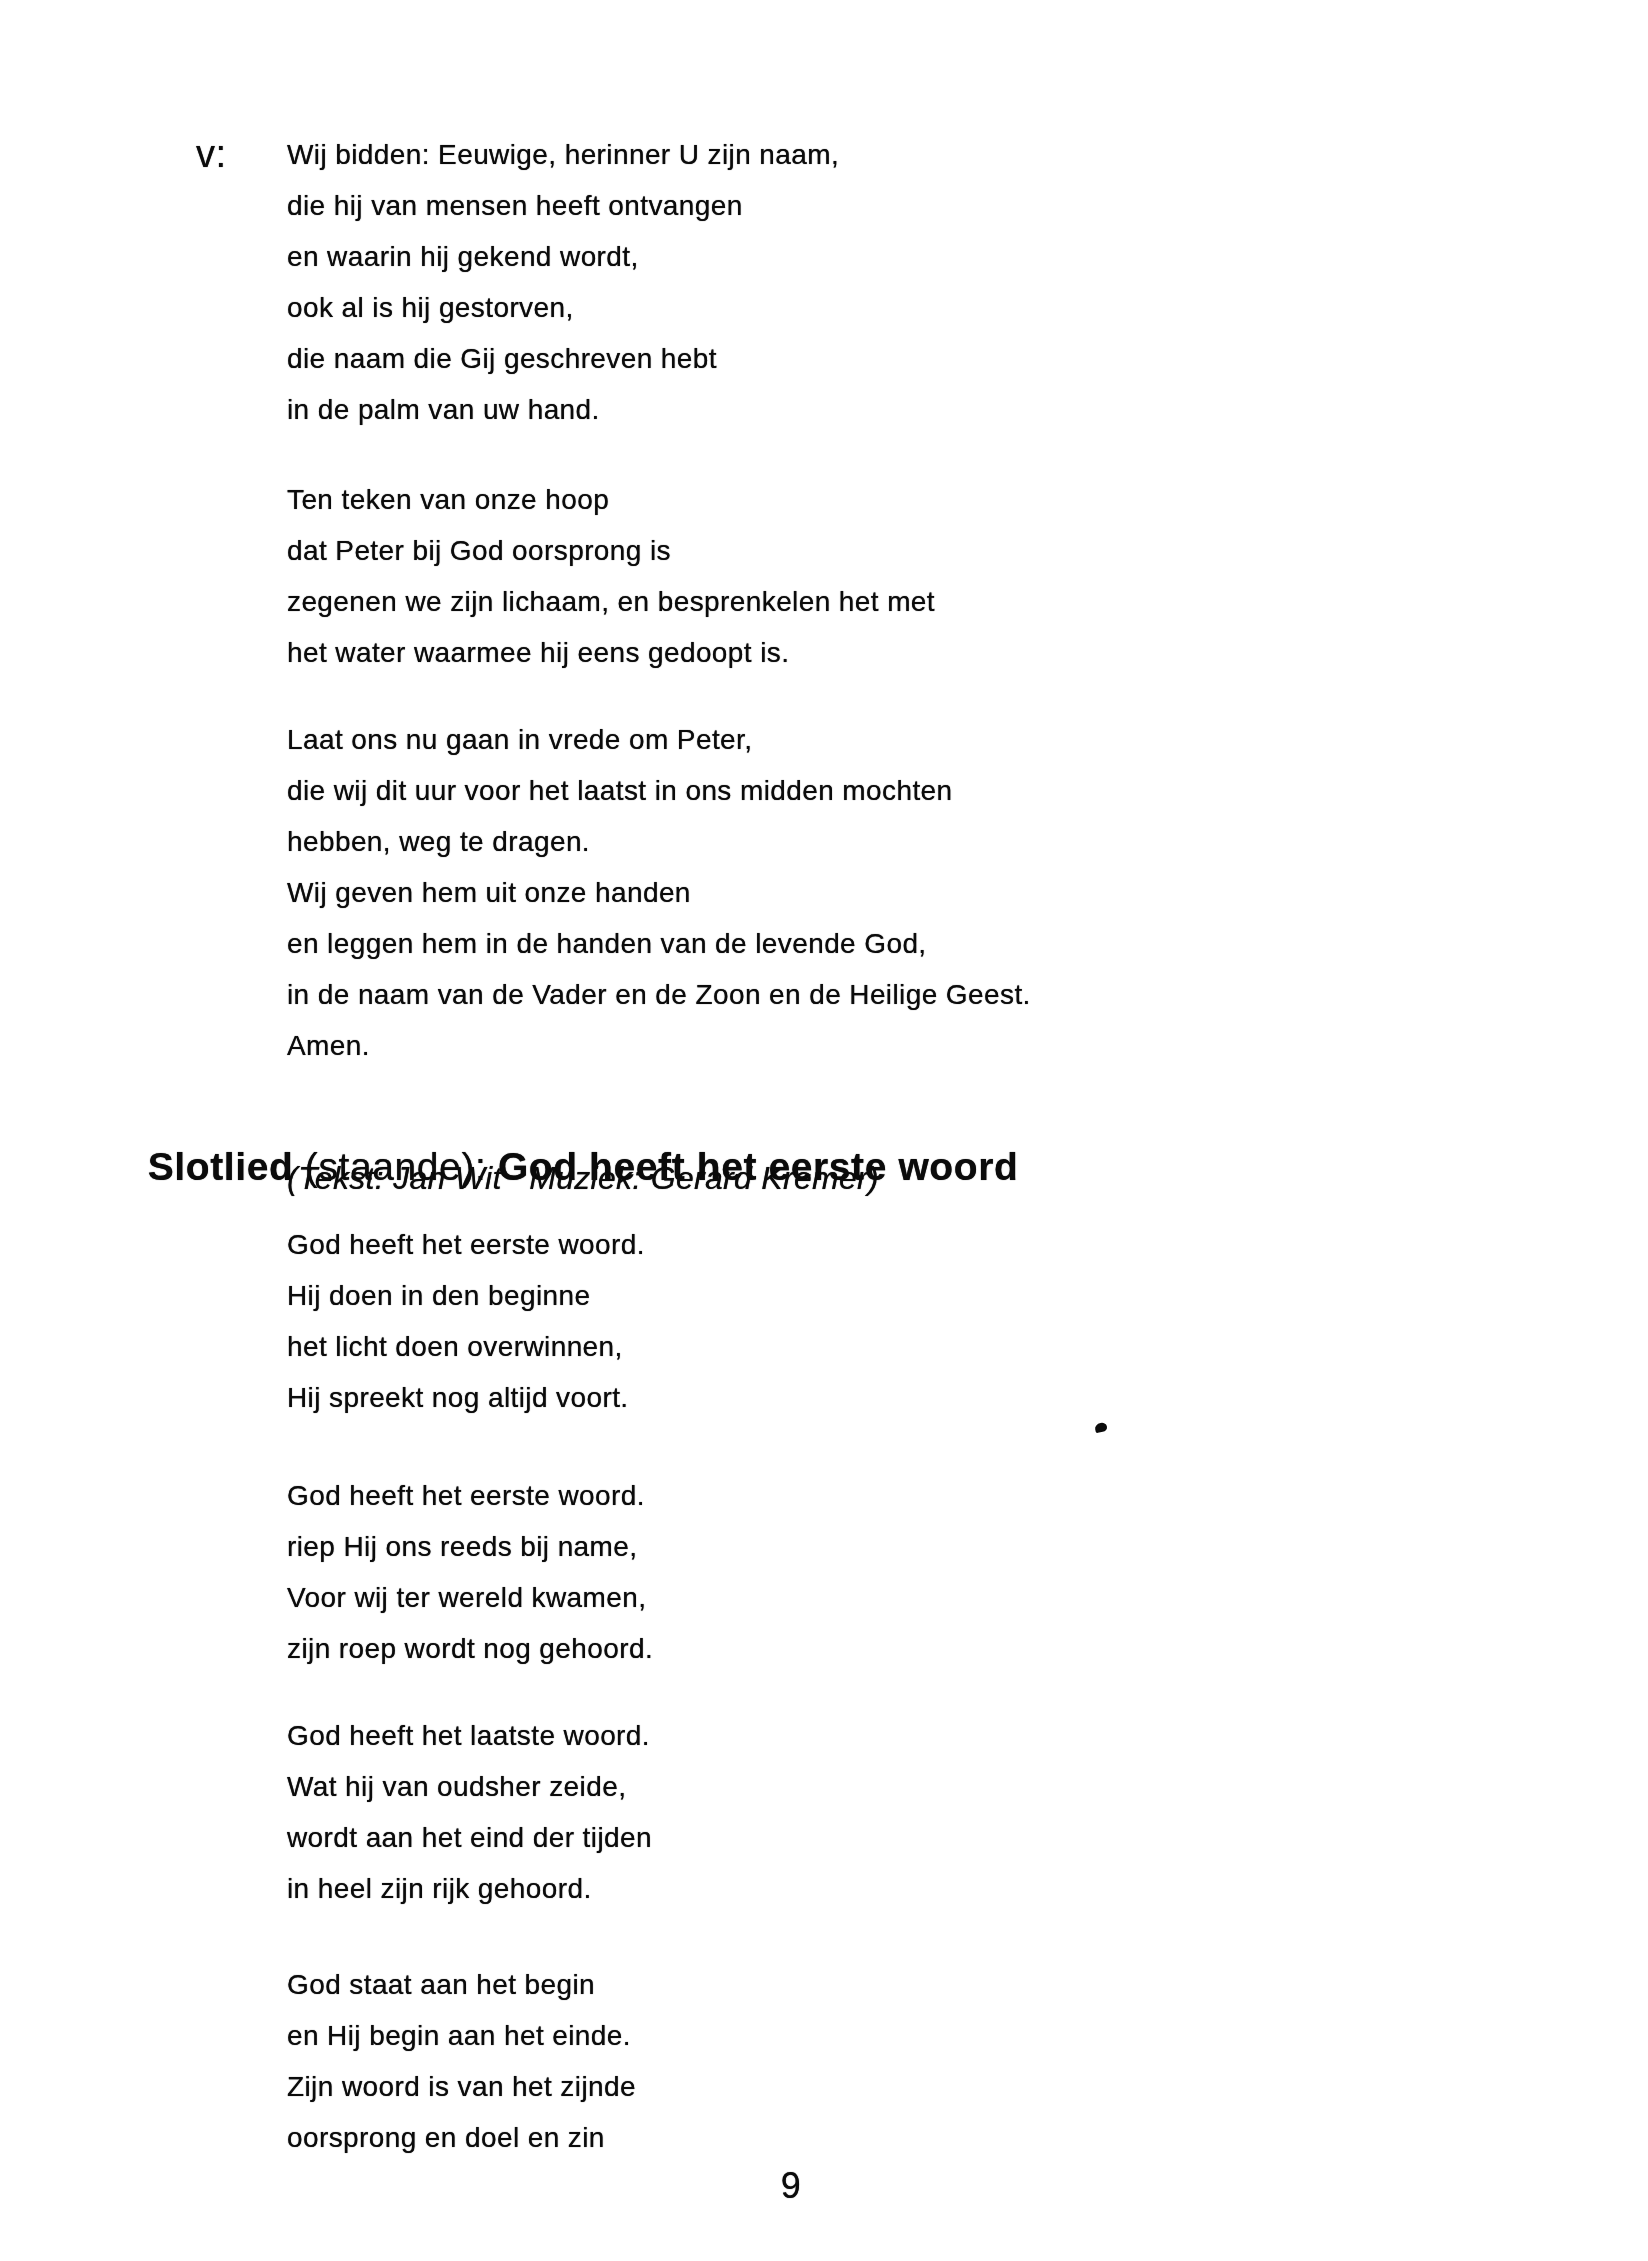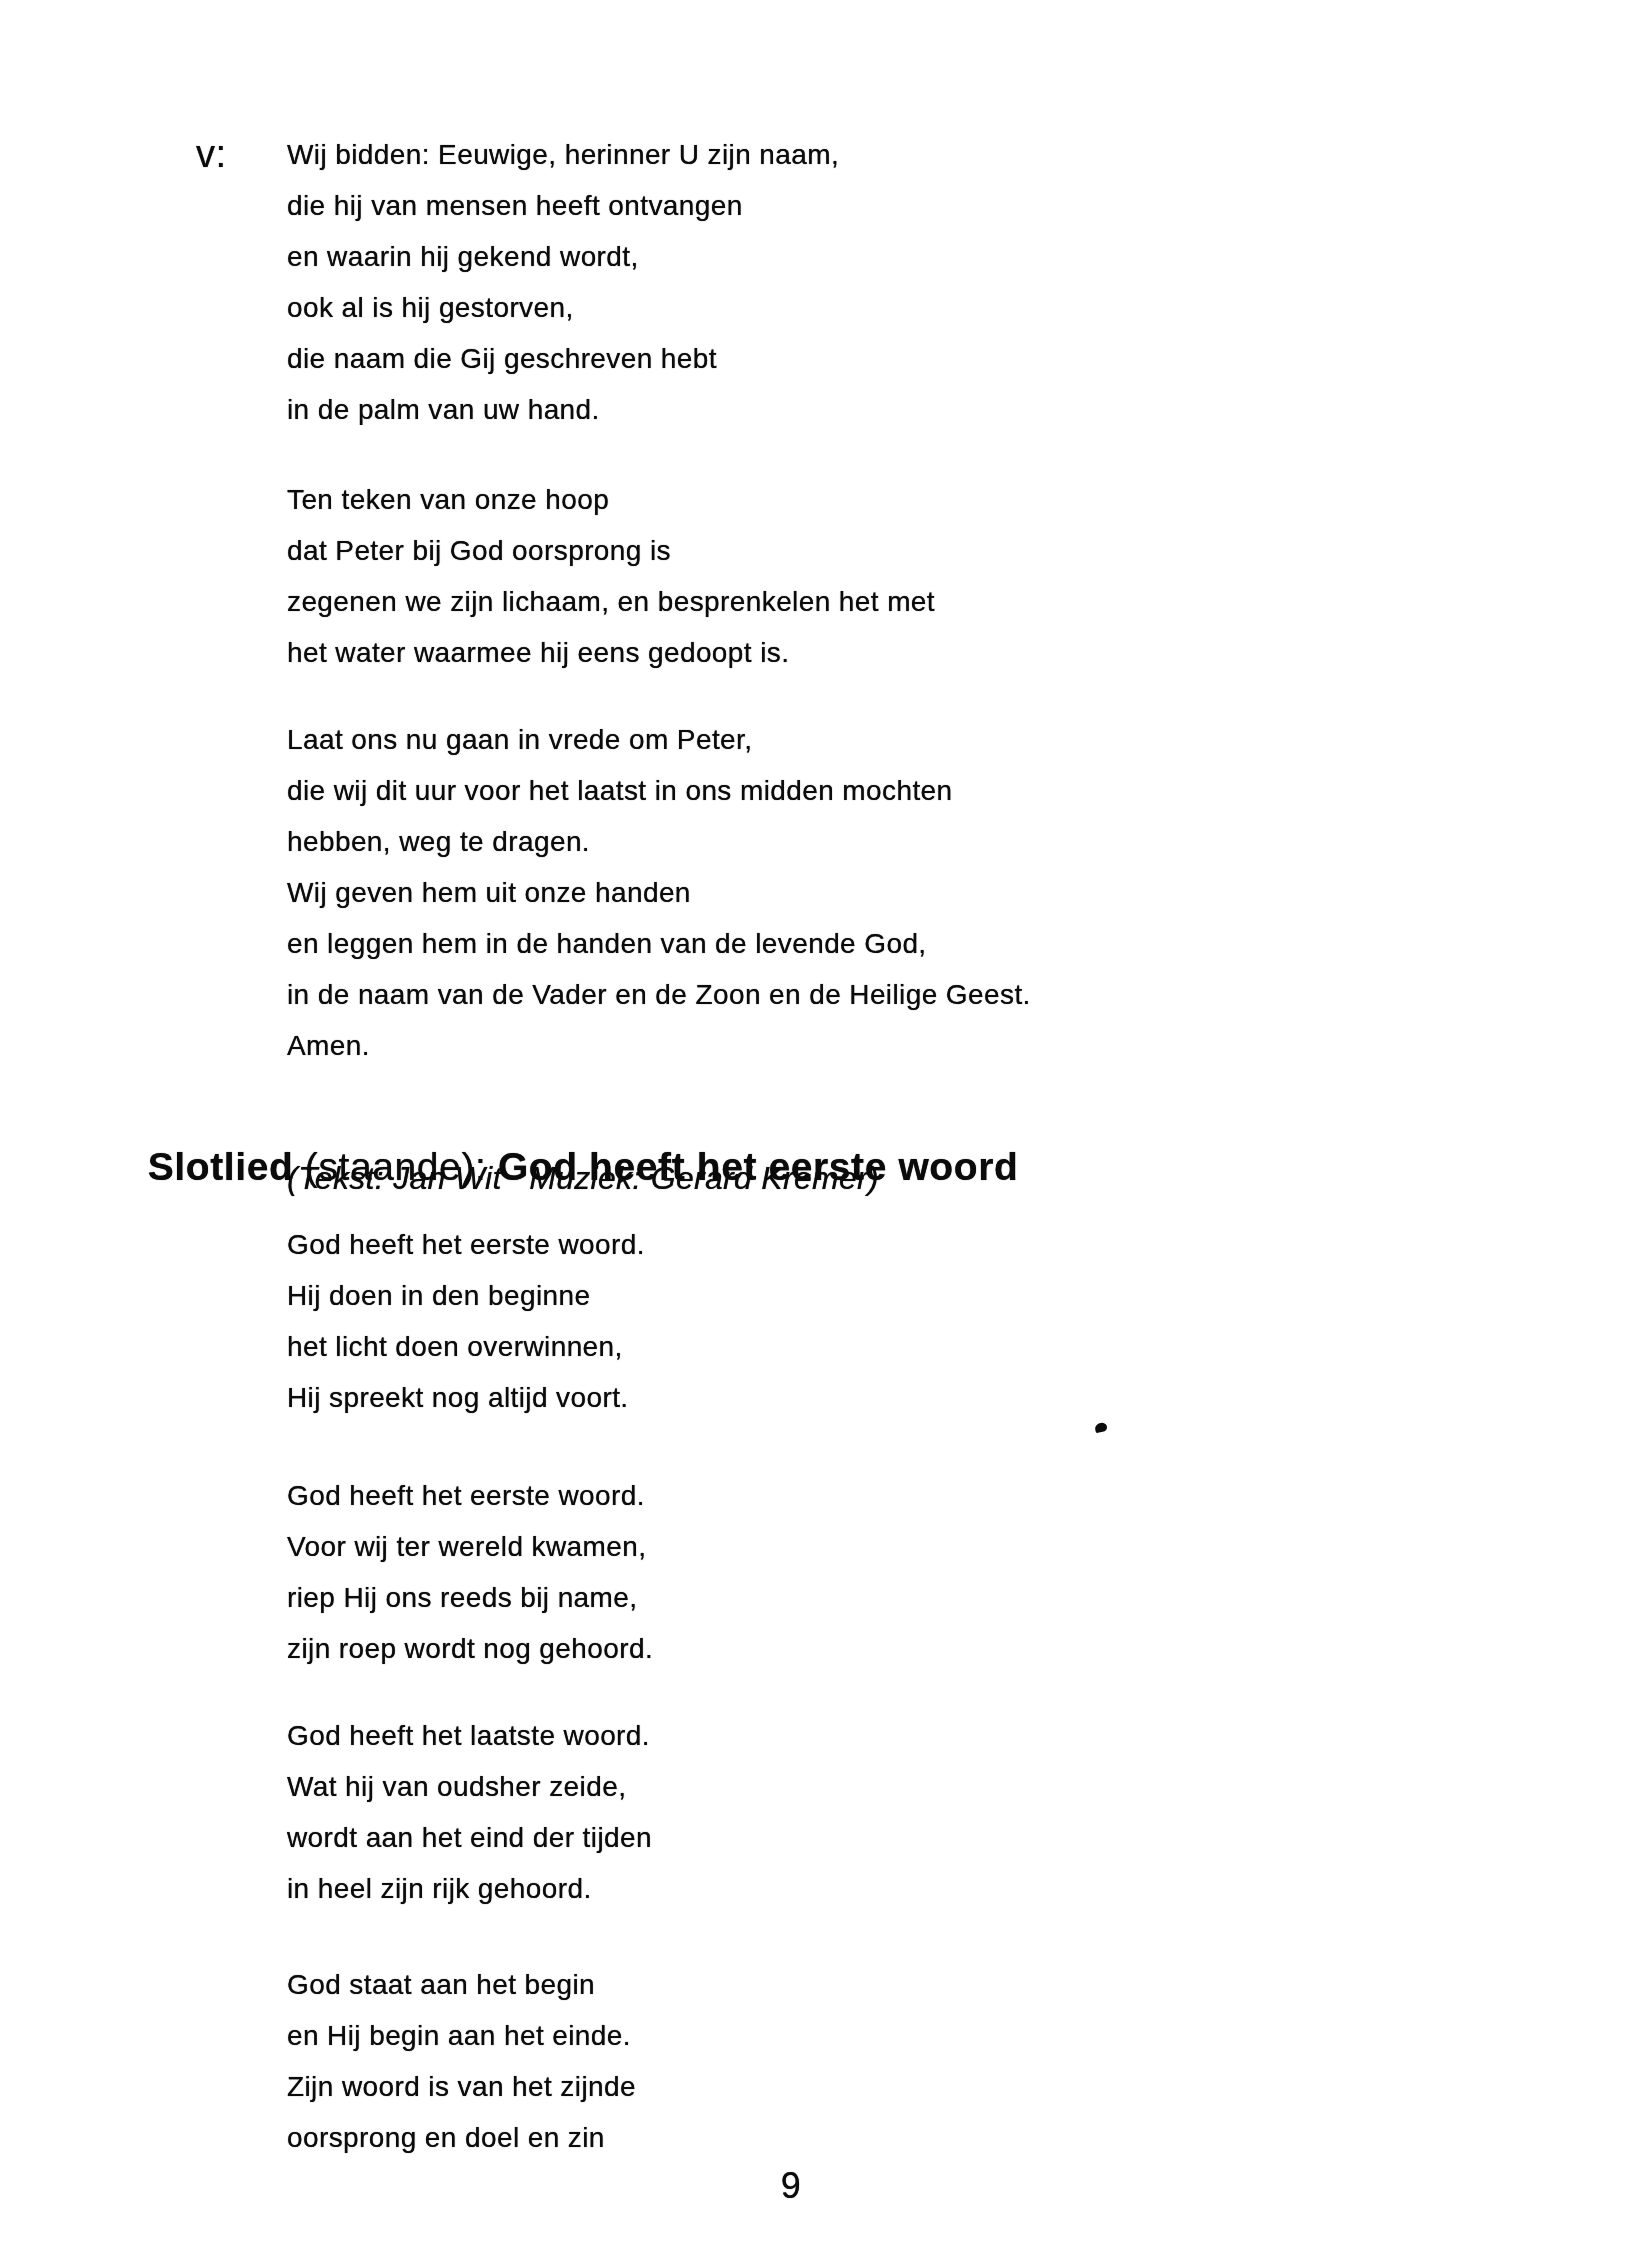--- a/index.html
+++ b/index.html
@@ -132,22 +132,22 @@
     <div class="line">God heeft het eerste woord.</div>
     <div class="line">Hij doen in den beginne</div>
     <div class="line">het licht doen overwinnen,</div>
     <div class="line">Hij spreekt nog altijd voort.</div>
   </div>
 
   <div class="artifact-mark"></div>
 
   <div class="body-block verse-2 scan-text">
     <div class="line">God heeft het eerste woord.</div>
+    <div class="line">riep Hij ons reeds bij name,</div>
     <div class="line">Voor wij ter wereld kwamen,</div>
-    <div class="line">riep Hij ons reeds bij name,</div>
     <div class="line">zijn roep wordt nog gehoord.</div>
   </div>
 
   <div class="body-block verse-3 scan-text">
     <div class="line">God heeft het laatste woord.</div>
     <div class="line">Wat hij van oudsher zeide,</div>
     <div class="line">wordt aan het eind der tijden</div>
     <div class="line">in heel zijn rijk gehoord.</div>
   </div>
 

